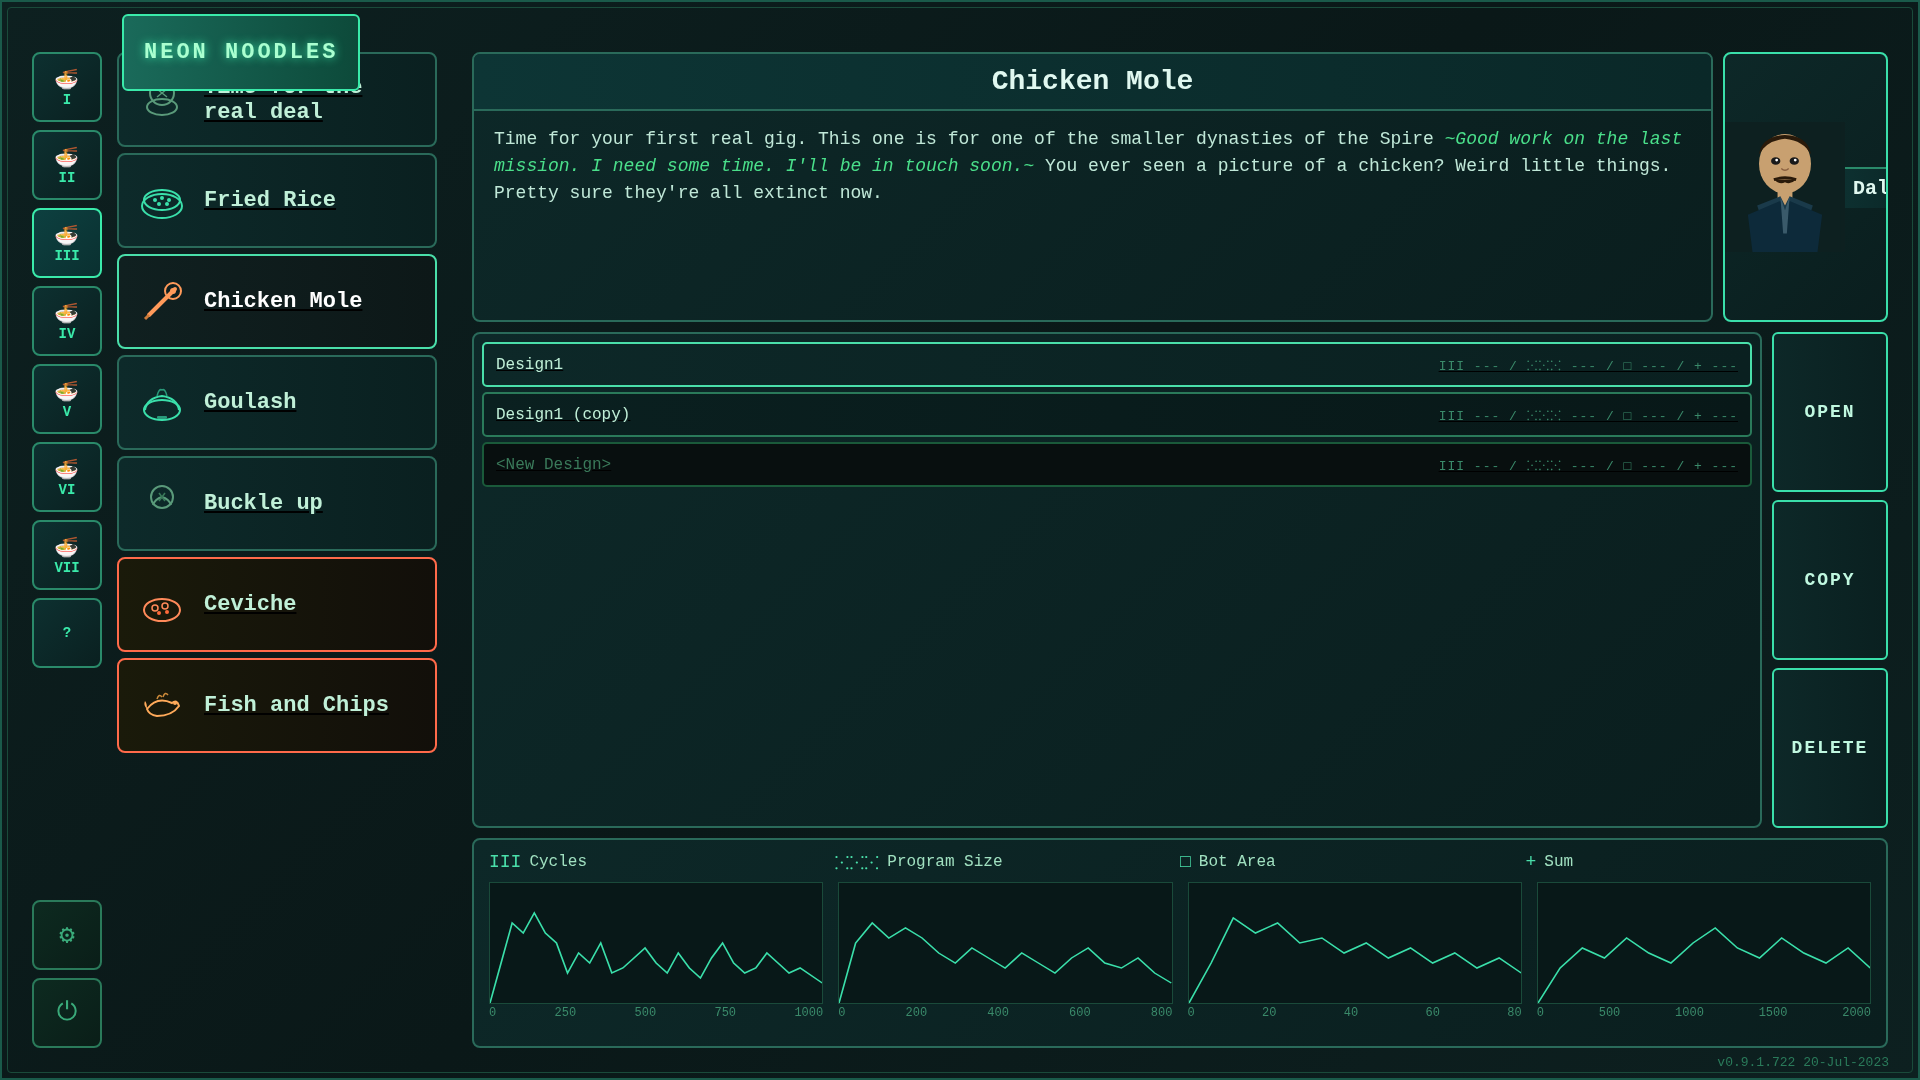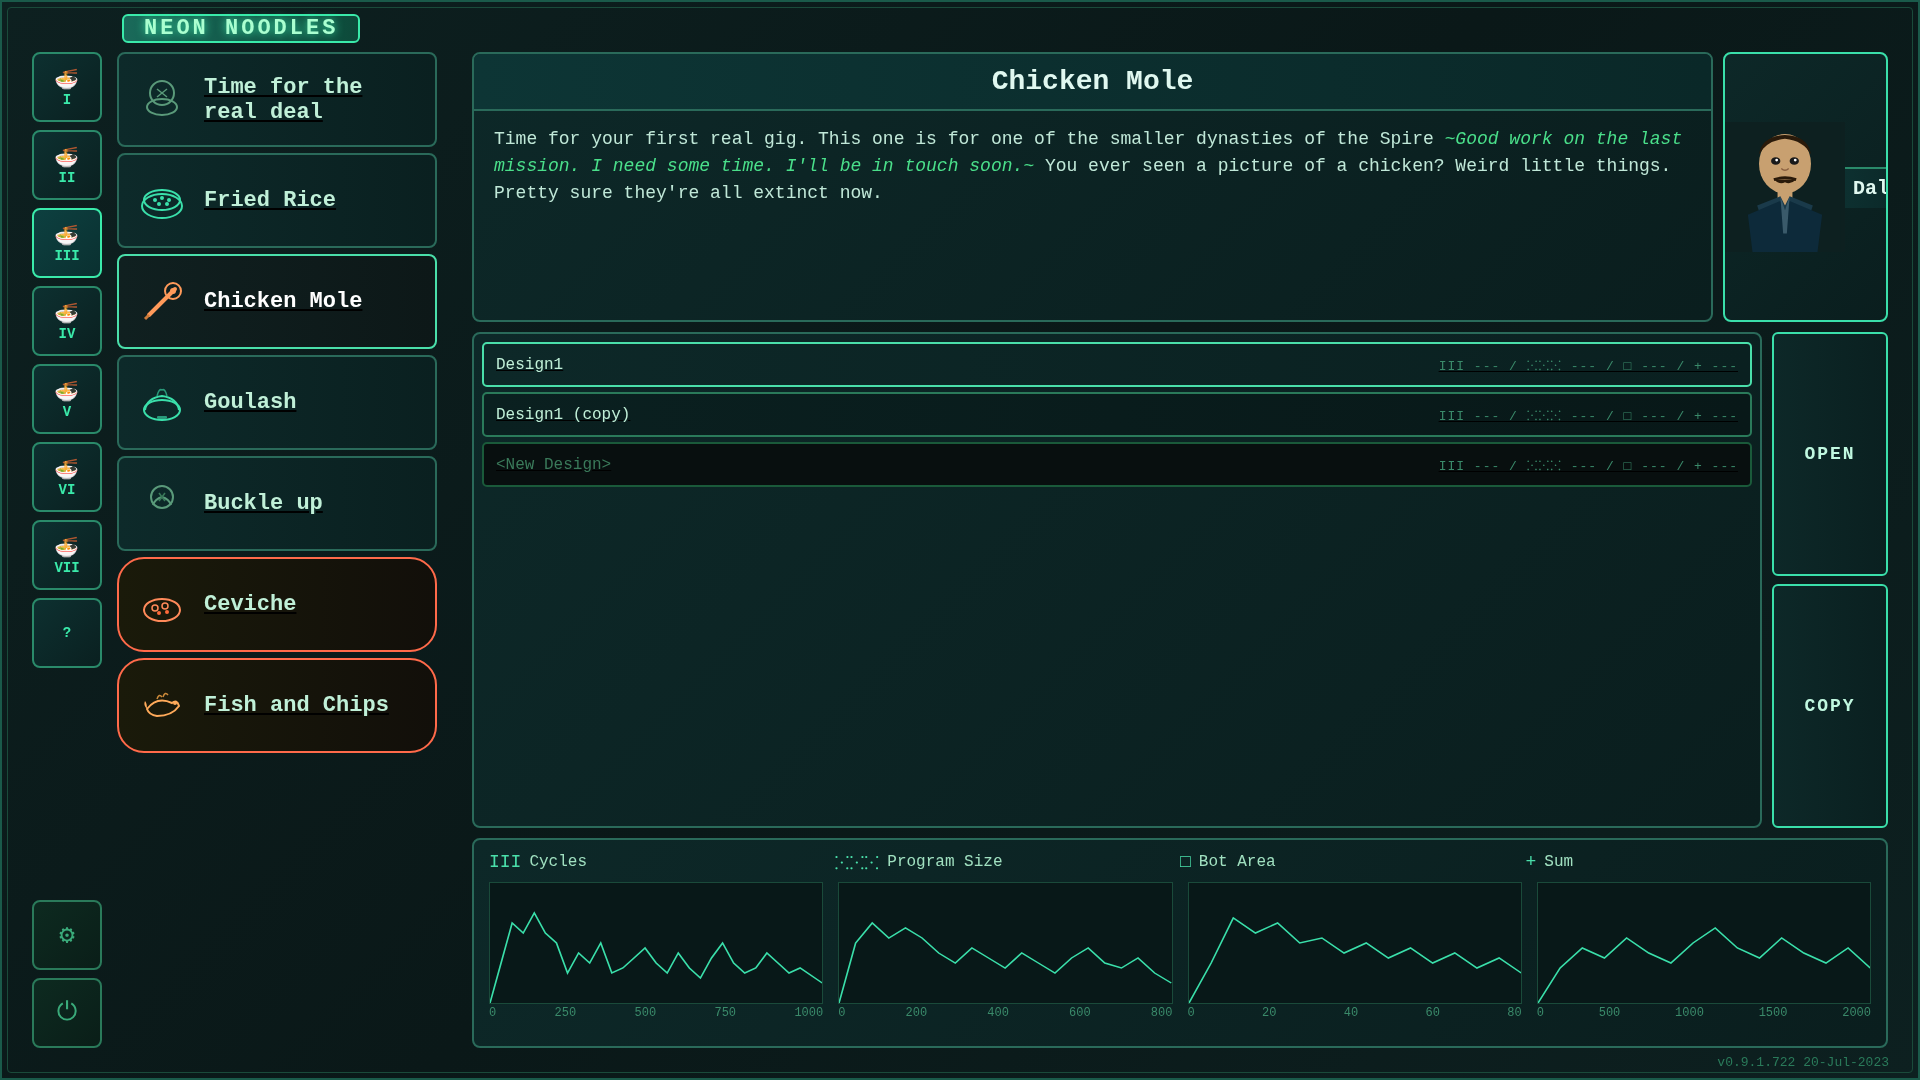--- a/index.html
+++ b/index.html
@@ -22,21 +22,21 @@
     }
 
     
     .title-bar {
       position: absolute;
       top: 12px;
       left: 120px;
       background: linear-gradient(90deg, #1a6a5a, #0d4a3a);
       border: 2px solid #3aeaaa;
       border-radius: 6px;
-      padding: 0 20px;
+      padding: 24px 20px;
       z-index: 10;
     }
 
     .title-text {
       color: #aaffd0;
       font-size: 22px;
       font-weight: bold;
       letter-spacing: 3px;
       text-shadow: 0 0 10px #3aeaaa;
     }
@@ -108,21 +108,20 @@
     }
 
     .level-item.active {
       border-color: #4adfaa;
       background: linear-gradient(90deg, #102020, #0d1818);
     }
 
     .level-item.special {
       border-color: #ff6a4a;
       background: linear-gradient(90deg, #1a1a0a, #120f0a);
-      border-radius: 27px;
     }
 
     .level-icon {
       width: 55px;
       height: 55px;
       display: flex;
       align-items: center;
       justify-content: center;
       font-size: 30px;
       flex-shrink: 0;
@@ -631,20 +630,21 @@
 
         <div class="design-row new-design">
           <span class="design-name">&lt;New Design&gt;</span>
           <span class="design-stats">III ---  /  ⁙⁙⁙ ---  /  □ ---  /  + ---</span>
         </div>
       </div>
 
       <div class="design-actions">
         <button class="action-btn">OPEN</button>
         <button class="action-btn copy-btn">COPY</button>
+        <button class="action-btn">DELETE</button>
       </div>
     </div>
 
     <div class="charts-panel">
       <div class="charts-header">
         <div class="chart-label">
           <span class="chart-label-icon">III</span>
           <span>Cycles</span>
         </div>
         <div class="chart-label">

